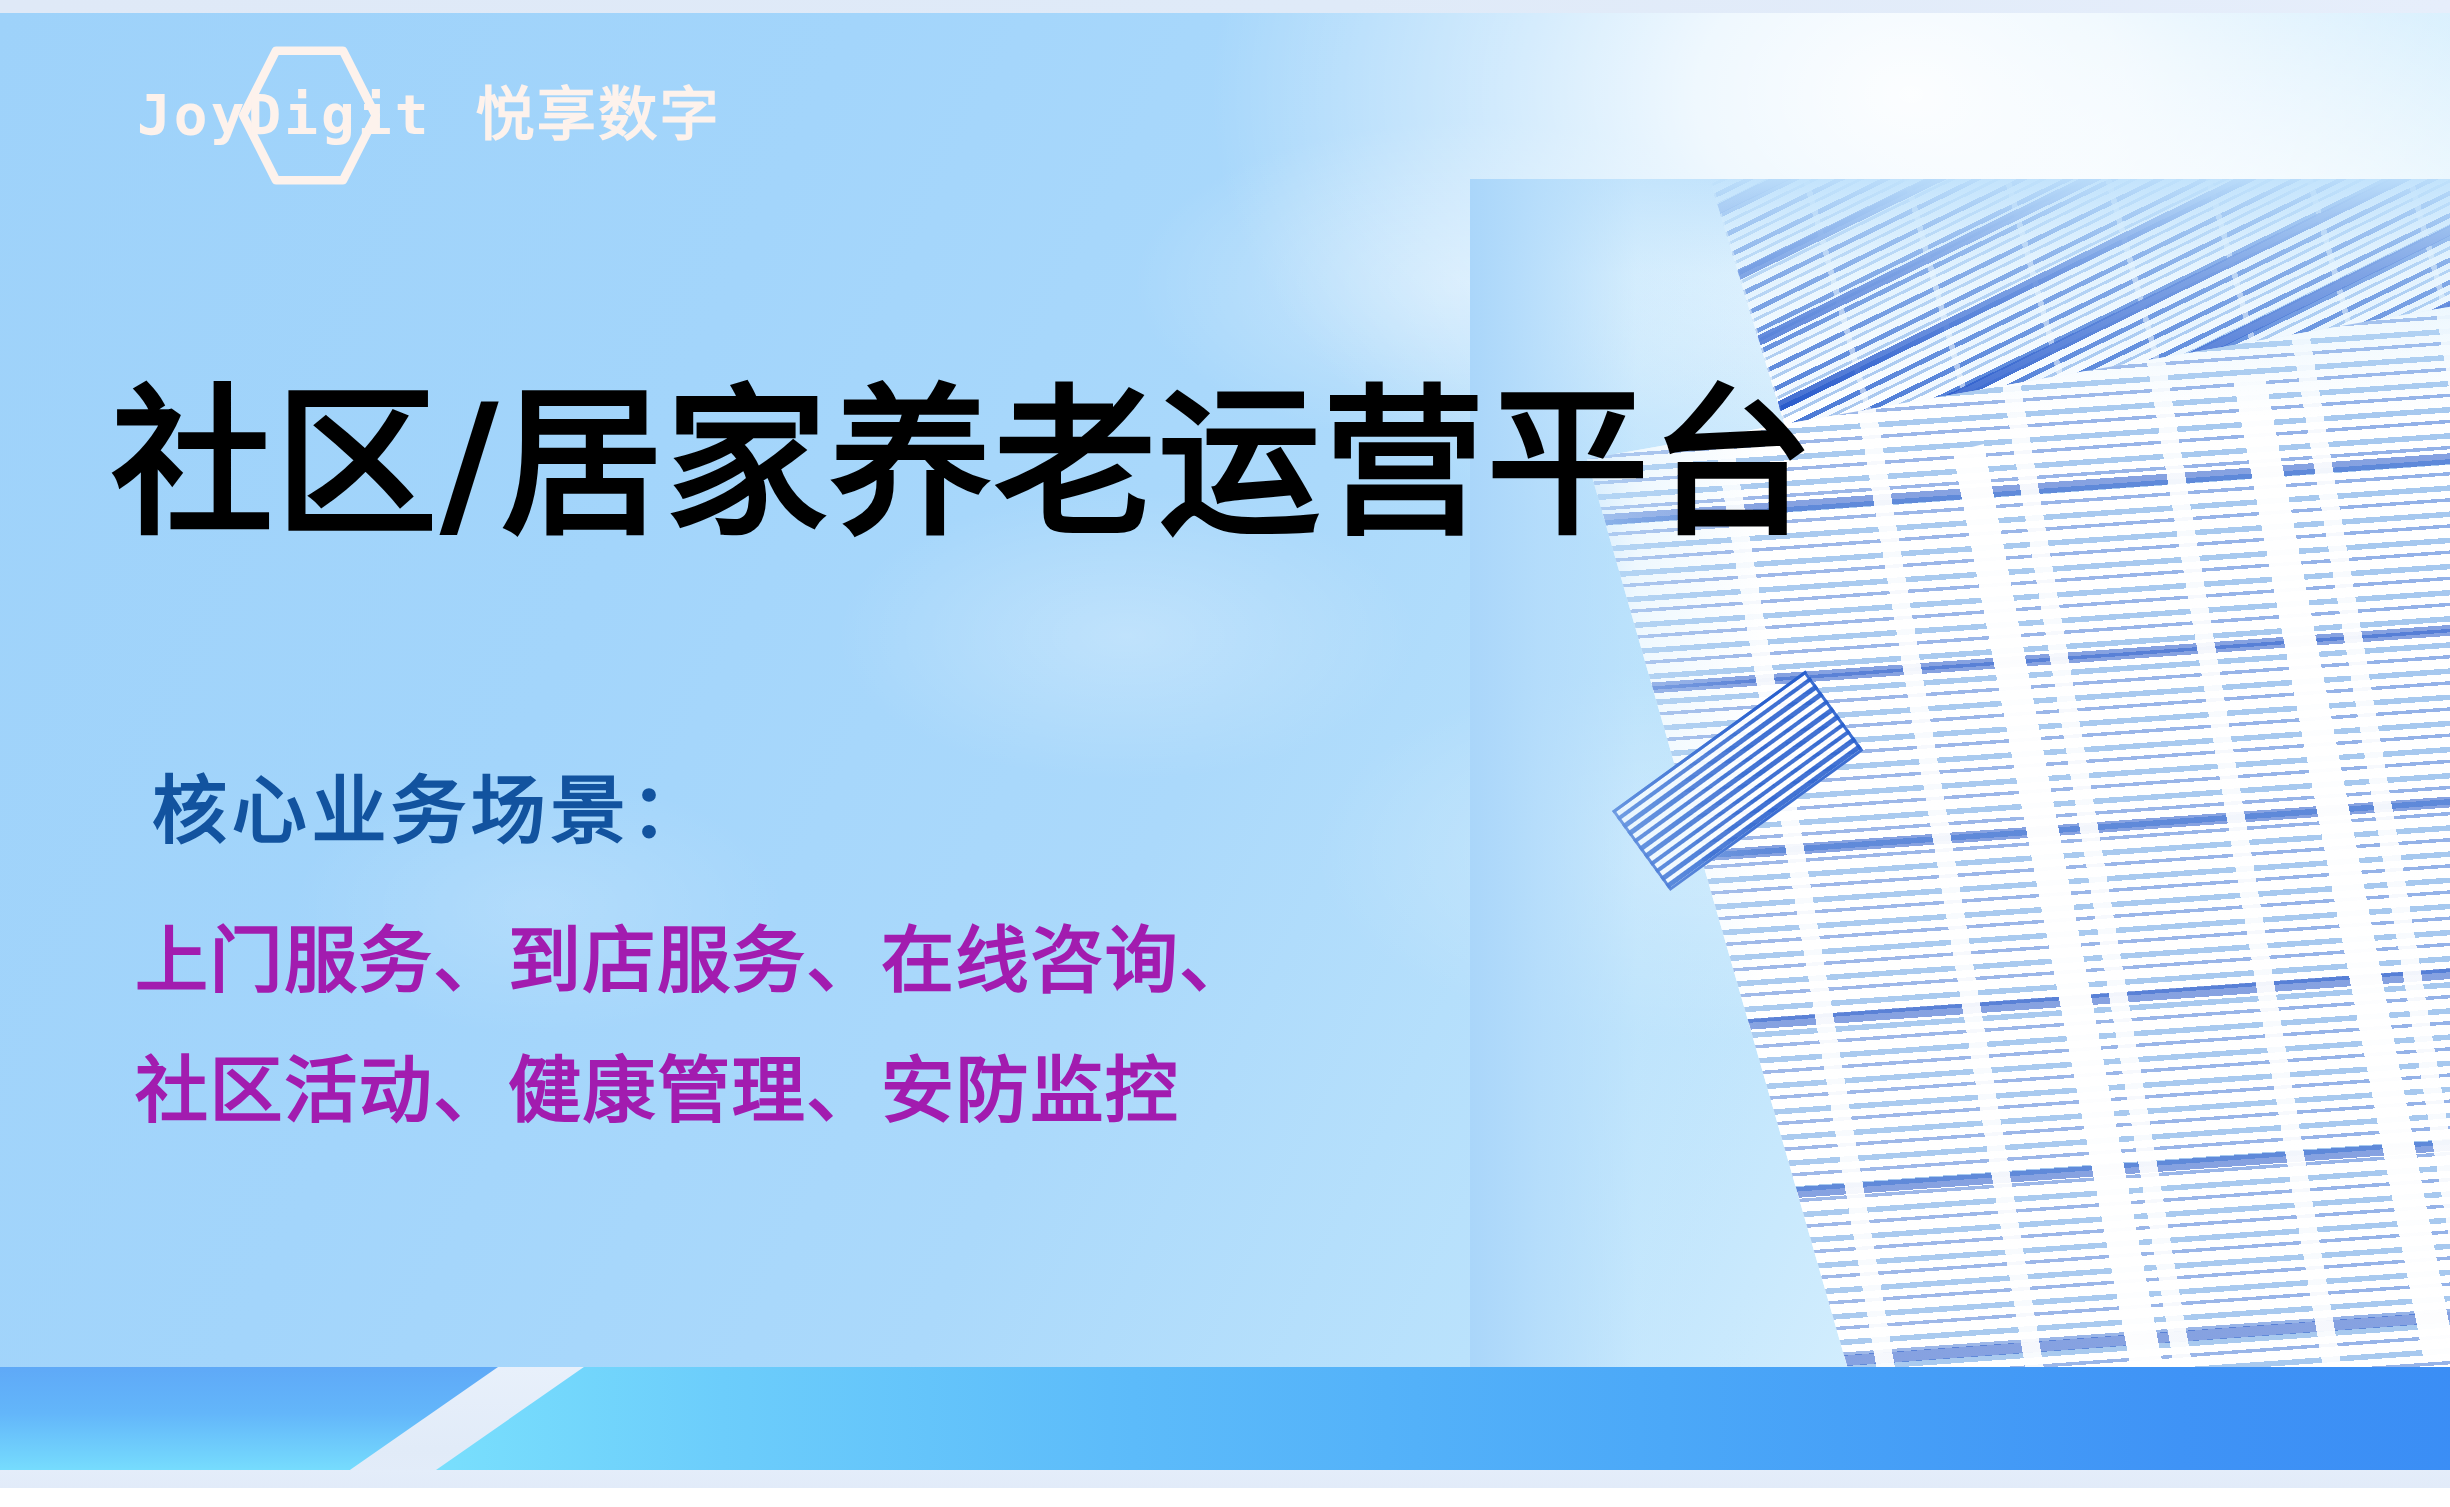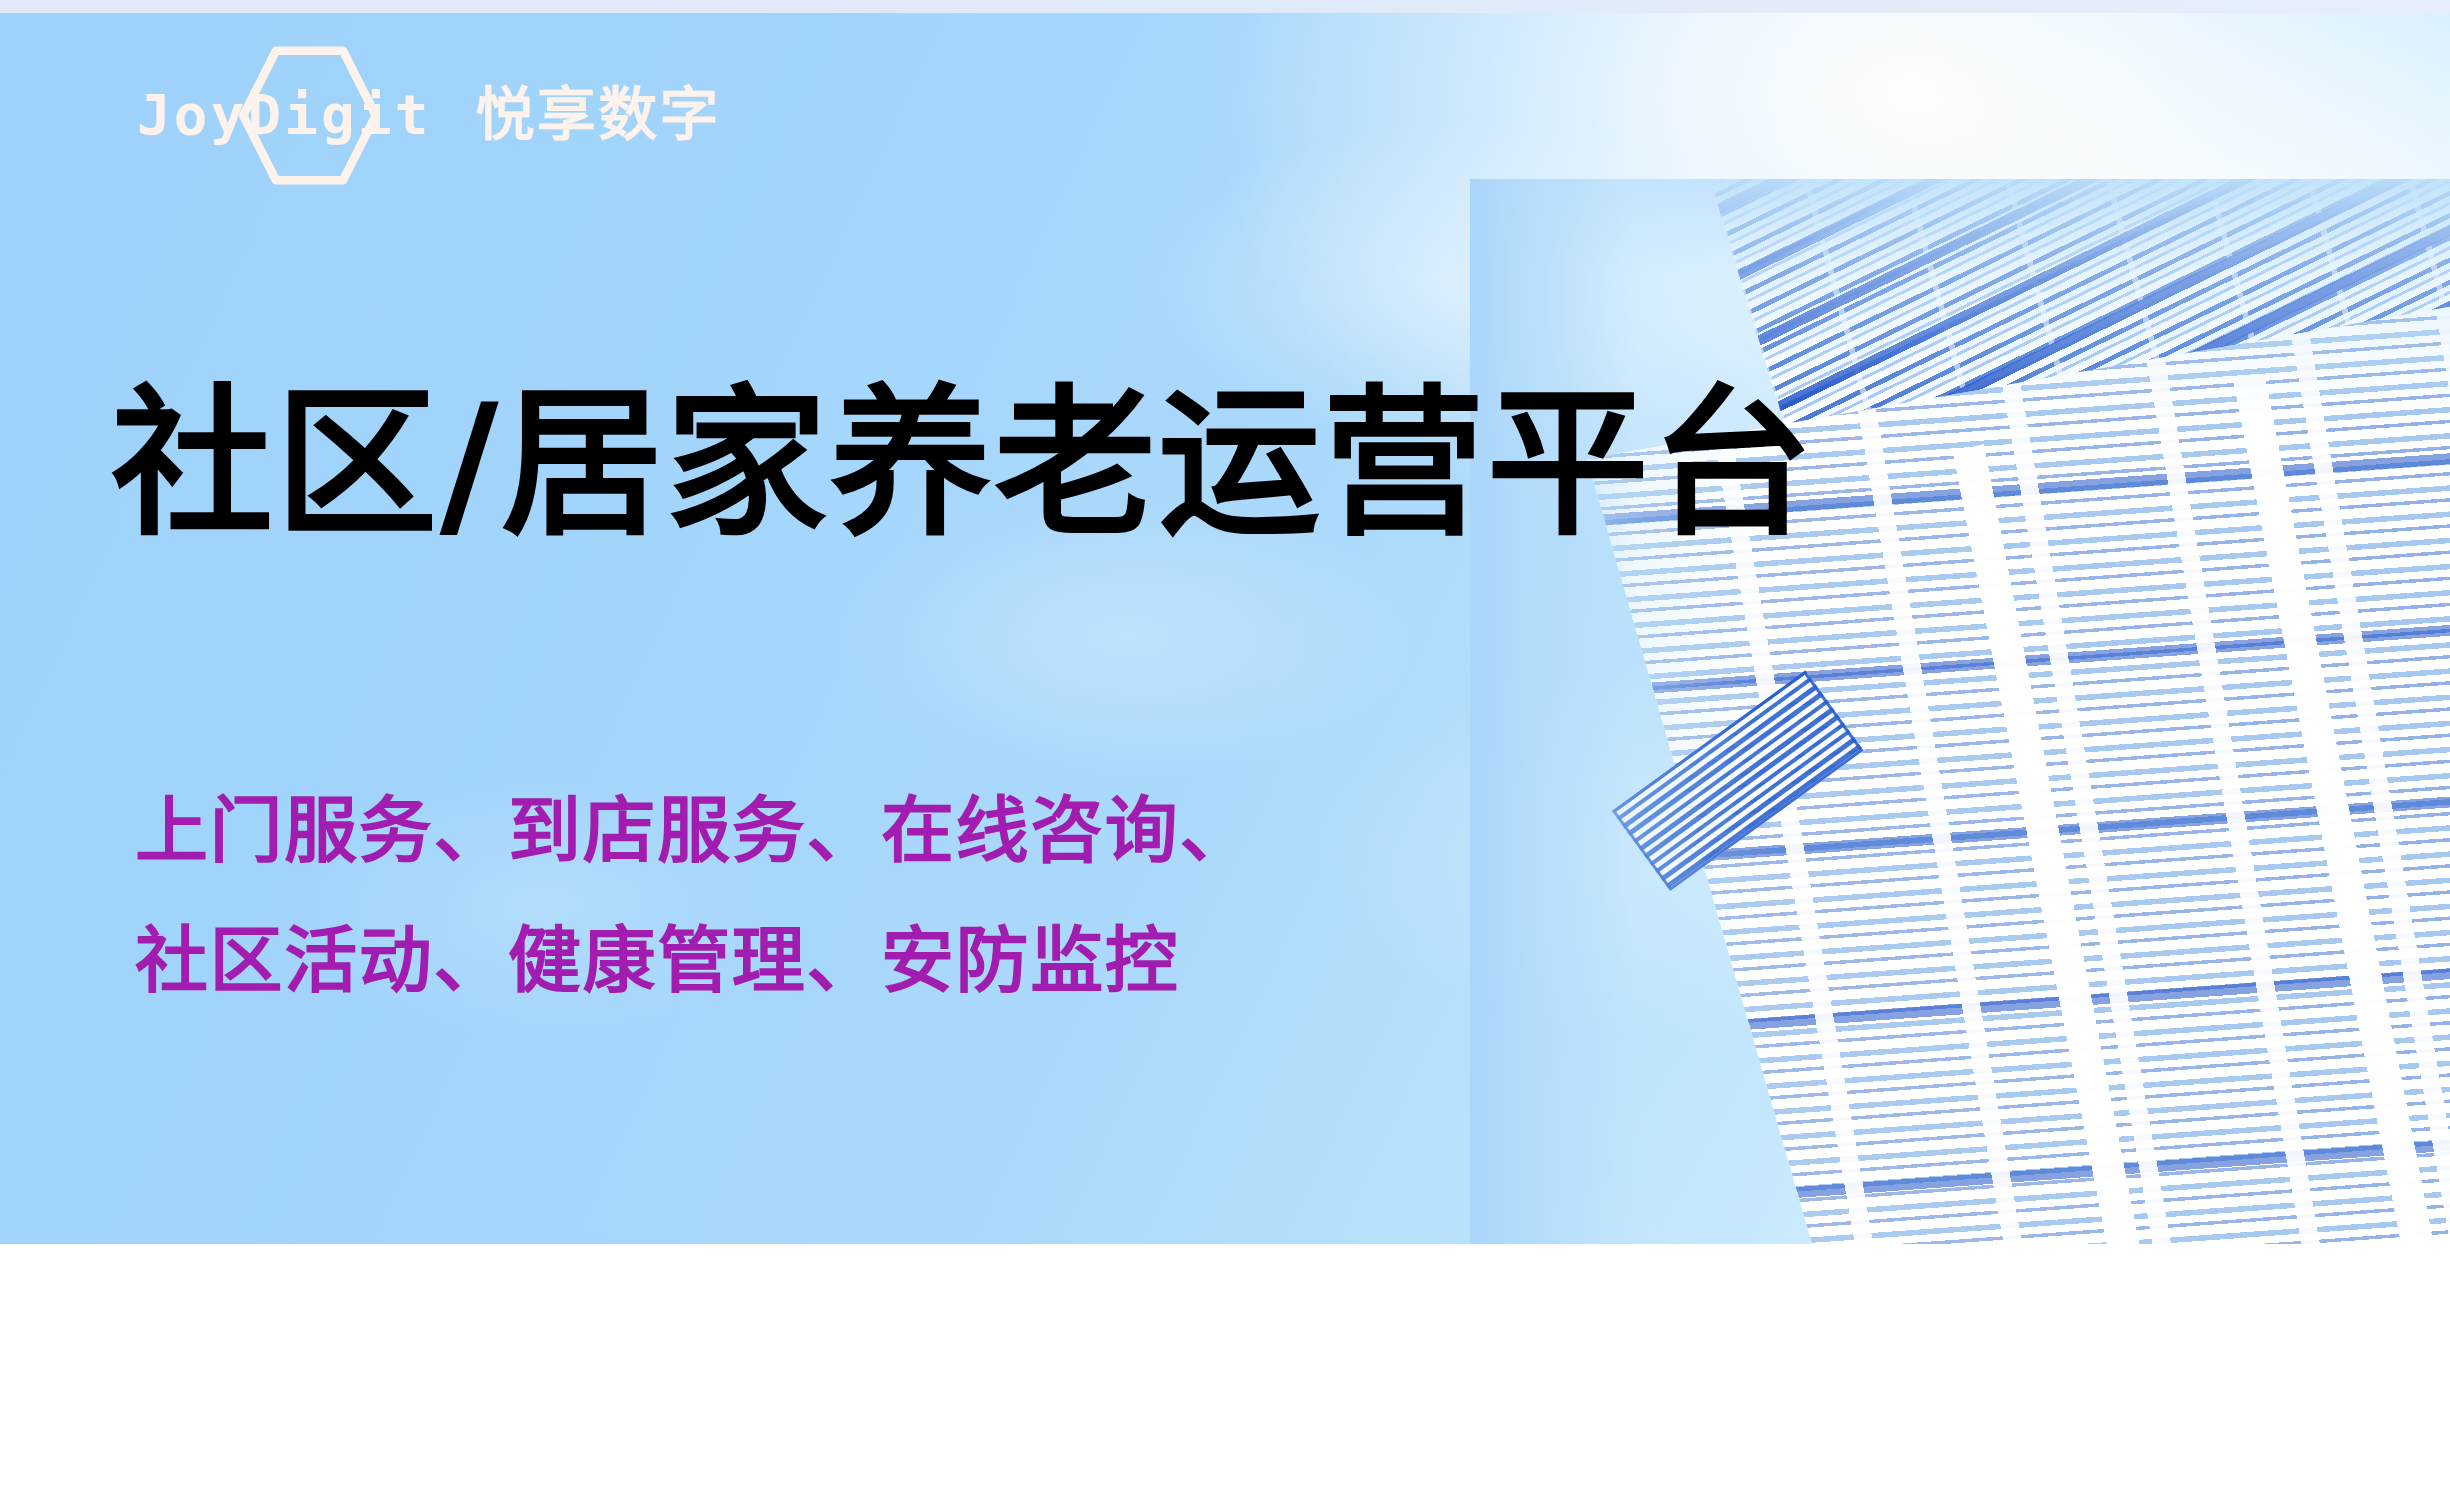--- a/index.html
+++ b/index.html
@@ -9,21 +9,21 @@
     background: #ffffff;
   }
   body {
     font-family: "Liberation Sans", "DejaVu Sans", sans-serif;
   }
 
   
   .slide {
     position: relative;
     width: 2450px;
-    height: 1244px;
+    height: 1488px;
     overflow: hidden;
     background: #e3ecf9;
   }
 
   
   .top-strip {
     position: absolute;
     left: 0; top: 0;
     width: 2450px;
     height: 13.2px;
@@ -380,20 +380,21 @@
         </svg>
       </div>
       <span class="logo-word">JoyDigit</span>
     </div>
     <span class="logo-cn">悦享数字</span>
   </div>
 
   <h1 class="headline">社区/居家养老运营平台</h1>
 
   <div class="scenarios">
+    <div class="scenarios-title">核心业务场景：</div>
     <div class="scenario-line">上门服务、到店服务、在线咨询、</div>
     <div class="scenario-line">社区活动、健康管理、安防监控</div>
   </div>
 
   <div class="footer-band">
     <div class="band-shape band-left"></div>
     <div class="band-shape band-right"></div>
     <div class="band-base"></div>
   </div>
 

